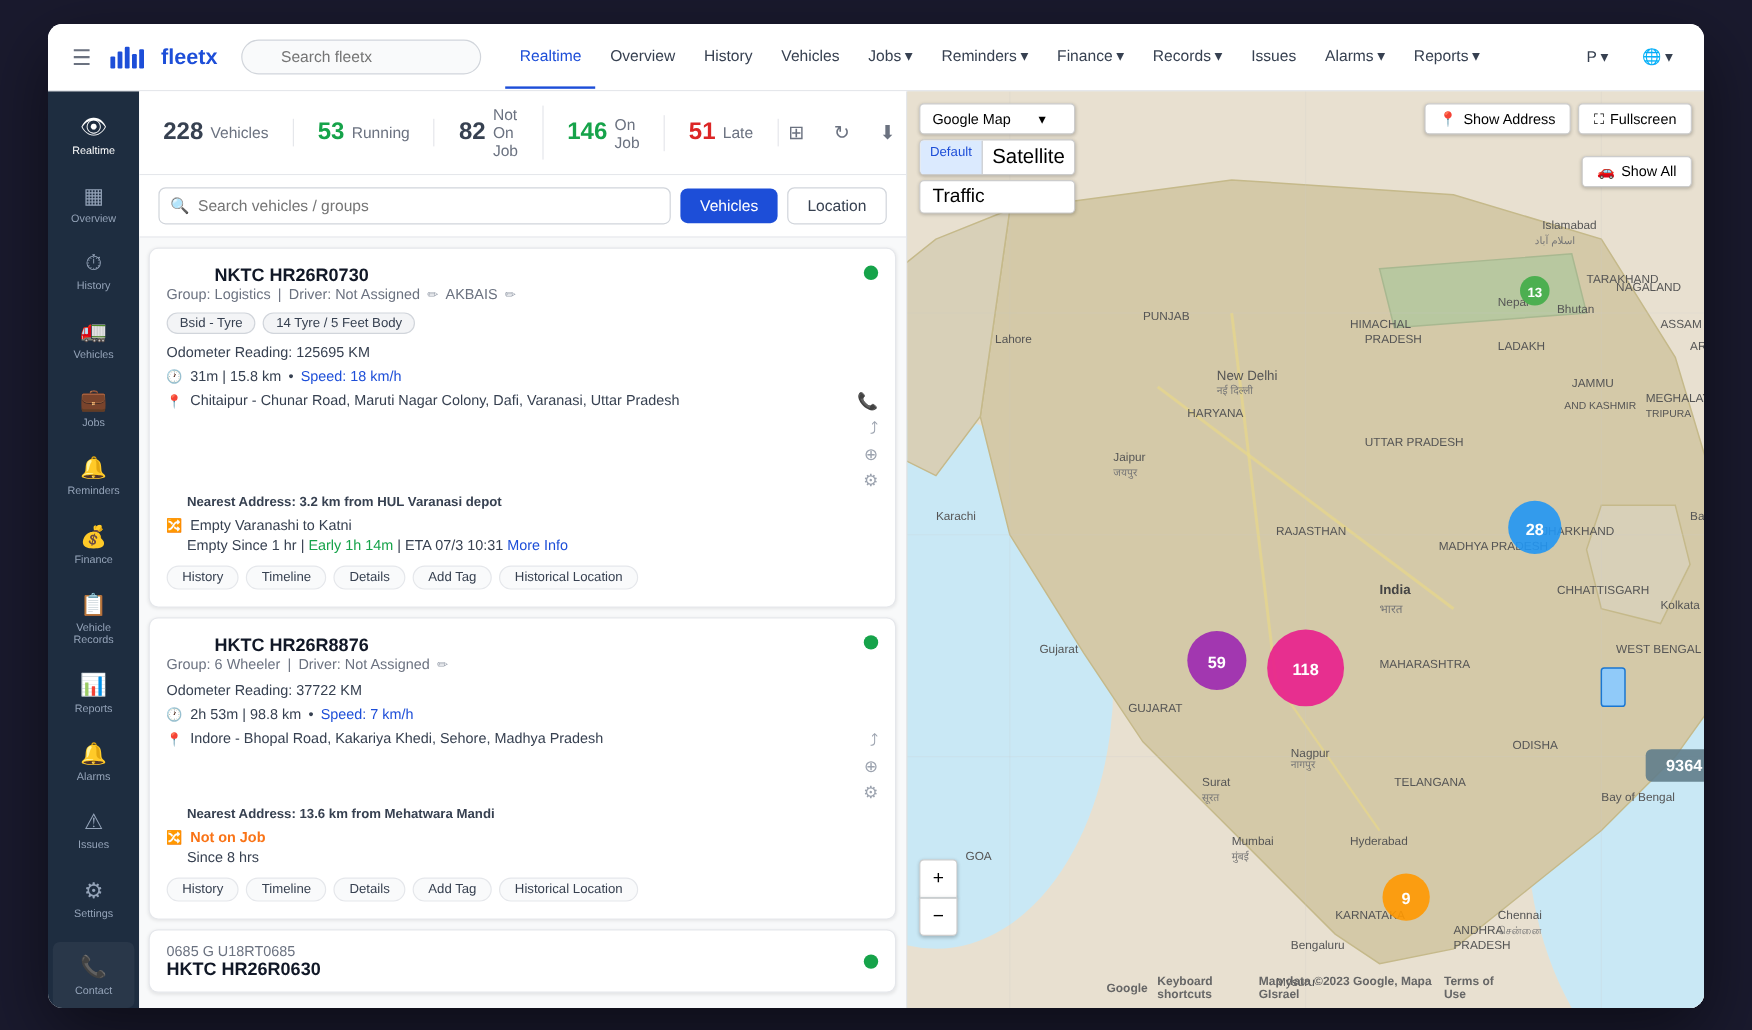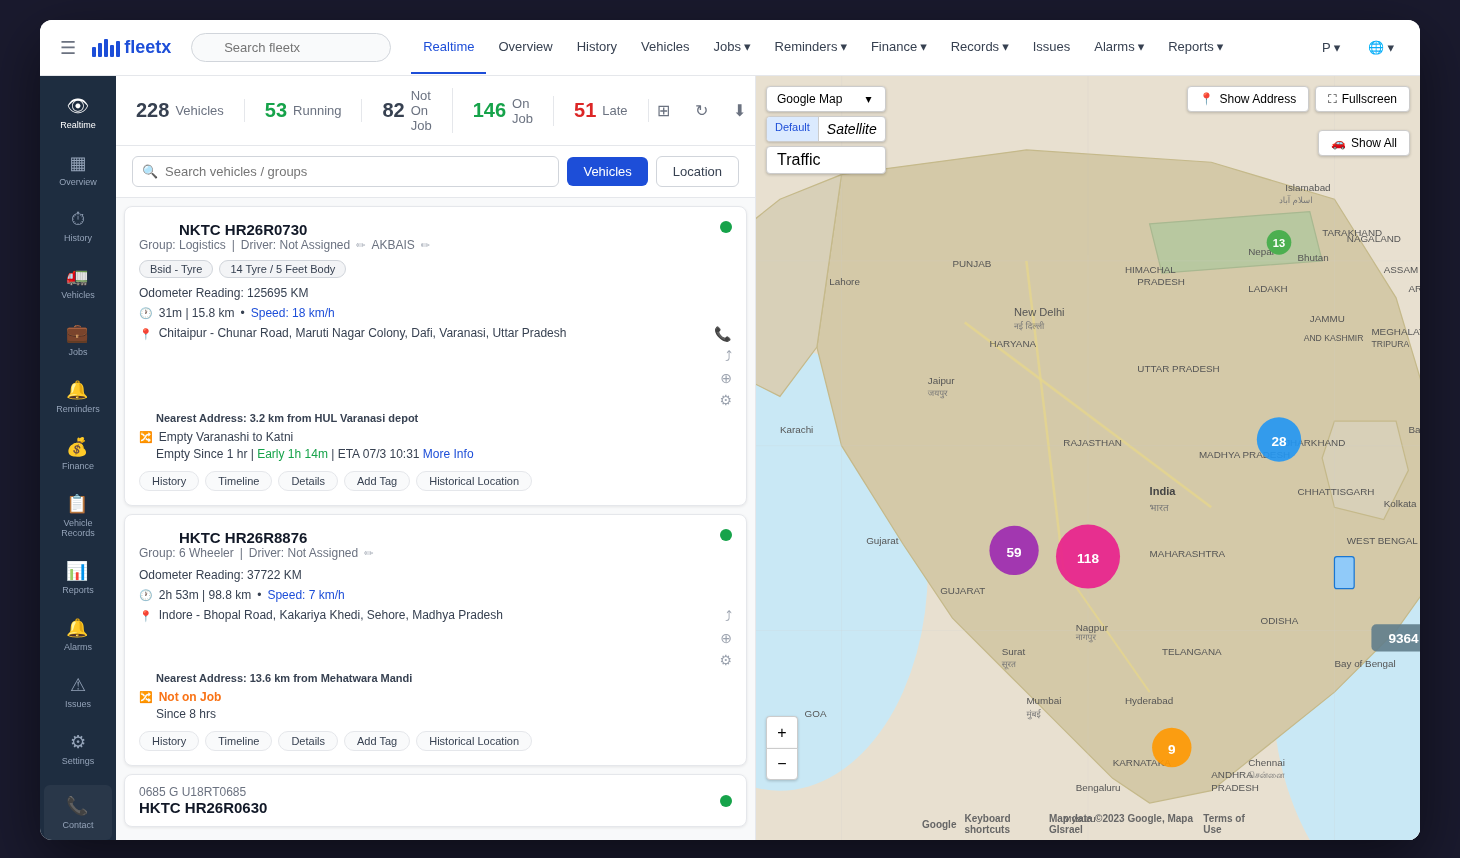--- a/index.html
+++ b/index.html
@@ -2,21 +2,21 @@
 <html><head>
   <meta charset="utf-8">
   <style>
     * { box-sizing: border-box; margin: 0; padding: 0; font-family: -apple-system, BlinkMacSystemFont, 'Segoe UI', sans-serif; }
     body { background: #1a1a2e; display: flex; align-items: center; justify-content: center; min-height: 100vh; padding: 20px; }
     .app-frame { width: 1380px; height: 820px; background: #fff; border-radius: 12px; overflow: hidden; display: flex; flex-direction: column; box-shadow: 0 20px 60px rgba(0,0,0,0.5); }
     
     
     .top-nav { background: #fff; border-bottom: 1px solid #e5e7eb; display: flex; align-items: center; padding: 0 16px; height: 56px; flex-shrink: 0; gap: 12px; }
     .hamburger { cursor: pointer; padding: 4px; color: #6b7280; font-size: 18px; }
-    .logo { display: flex; align-items: center; gap: 4px; color: #1d4ed8; font-weight: 700; font-size: 18px; margin-right: 8px; }
+    .logo { display: flex; align-items: center; gap: 14px; color: #1d4ed8; font-weight: 700; font-size: 18px; margin-right: 8px; }
     .logo-icon { display: flex; gap: 2px; align-items: flex-end; }
     .logo-bar { background: #1d4ed8; width: 4px; border-radius: 1px; }
     .search-box { border: 1px solid #d1d5db; border-radius: 20px; padding: 6px 14px 6px 32px; font-size: 13px; color: #6b7280; position: relative; width: 200px; background: #f9fafb; }
     .search-wrap { position: relative; display: flex; align-items: center; }
     .search-icon-top { position: absolute; left: 10px; color: #9ca3af; font-size: 13px; pointer-events: none; }
     .nav-links { display: flex; gap: 0; margin-left: 8px; }
     .nav-link { padding: 18px 12px; font-size: 13px; color: #374151; cursor: pointer; border-bottom: 2px solid transparent; white-space: nowrap; }
     .nav-link.active { color: #1d4ed8; border-bottom-color: #1d4ed8; }
     .nav-link-dropdown { display: flex; align-items: center; gap: 3px; }
     .spacer { flex: 1; }
@@ -484,21 +484,21 @@
       </svg>
 
       
       <div style="position:absolute; top:10px; left:10px; display:flex; flex-direction:column; gap:4px;">
         <div style="background:#fff; border:1px solid #ccc; border-radius:4px; padding:5px 10px; font-size:12px; cursor:pointer; display:flex; align-items:center; gap:23px; box-shadow:0 1px 3px rgba(0,0,0,0.2);">
           <span>Google Map</span>
           <span>▾</span>
         </div>
         <div style="background:#fff; border:1px solid #ccc; border-radius:4px; overflow:hidden; display:flex; box-shadow:0 1px 3px rgba(0,0,0,0.2);">
           <div style="padding:4px 8px; font-size:11px; background:#dbeafe; color:#1d4ed8; border-right:1px solid #ccc; cursor:pointer;">Default</div>
-          <div style="padding:4px 8px; font-size:14px; cursor:pointer;font-style:italic;">Satellite</div>
+          <div style="padding:4px 8px; font-size:17px; cursor:pointer;">Satellite</div>
         </div>
         <div style="background:#fff; border:1px solid #ccc; border-radius:4px; padding:4px 10px; font-size:16px; cursor:pointer; box-shadow:0 1px 3px rgba(0,0,0,0.2);">Traffic</div>
       </div>
 
       
       <div class="map-top-right">
         <div style="background:#fff; border:1px solid #ccc; border-radius:4px; padding:5px 12px; font-size:12px; cursor:pointer; display:flex; align-items:center; gap:5px; box-shadow:0 1px 3px rgba(0,0,0,0.2);">
           <span>📍</span>
           <span>Show Address</span>
         </div>

